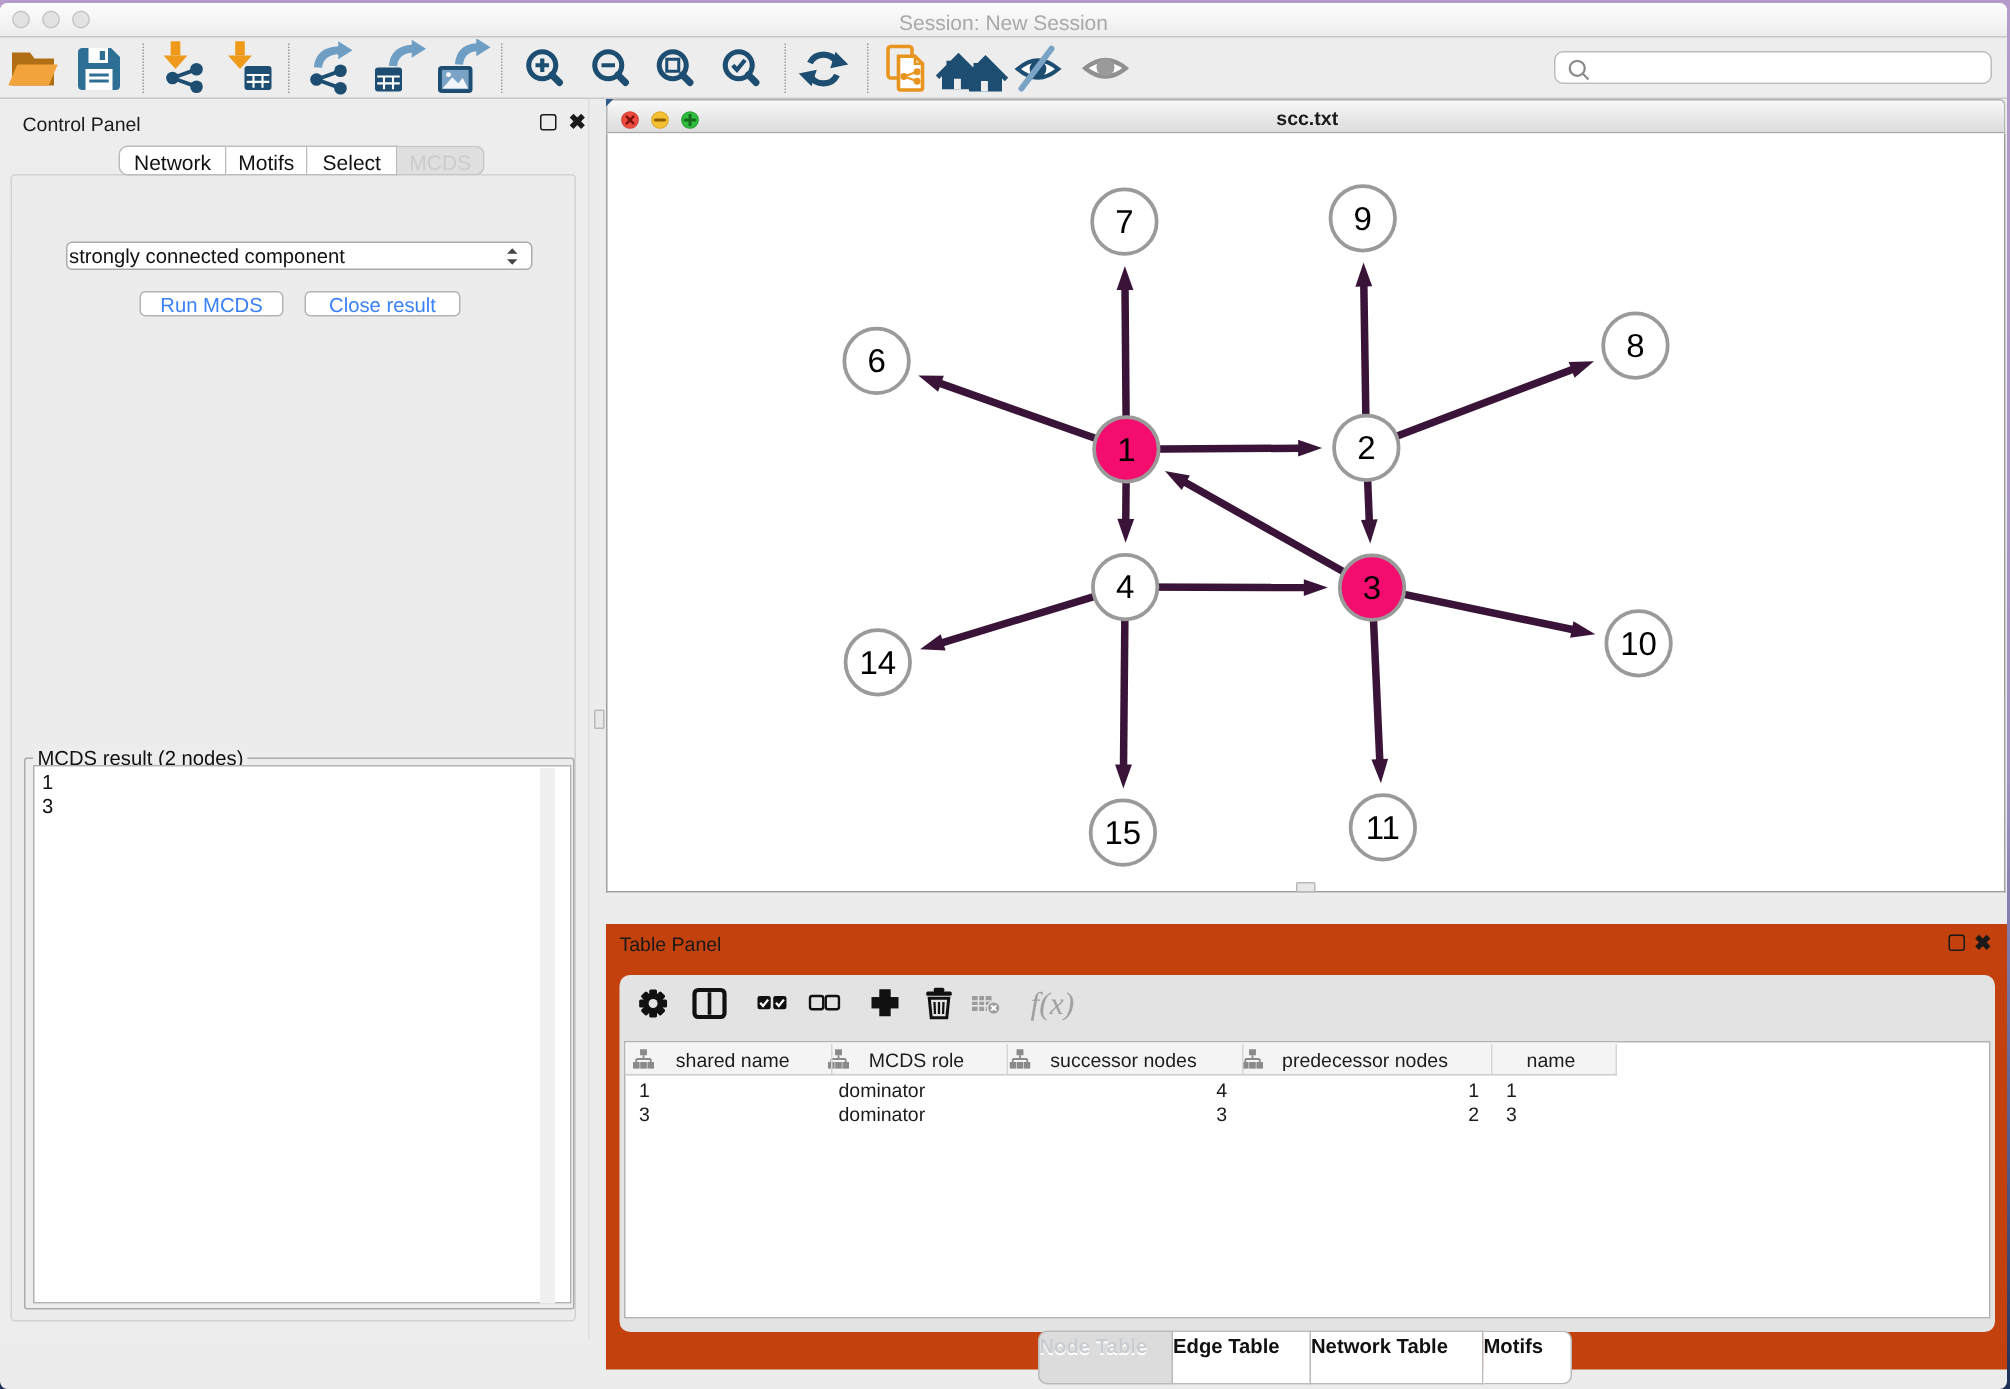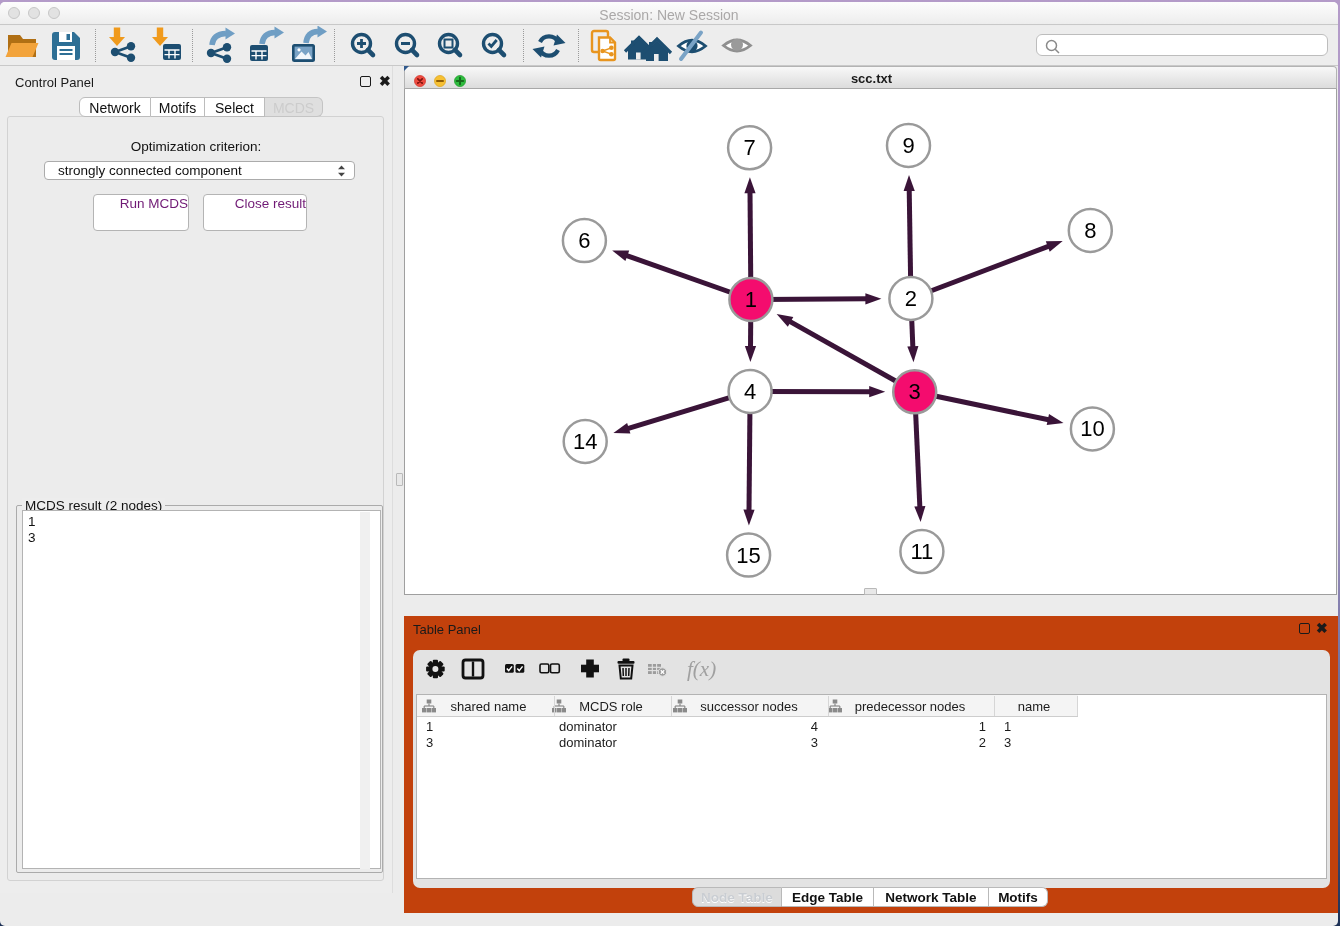--- a/index.html
+++ b/index.html
@@ -17,22 +17,22 @@
 
 #cpanel { position:absolute; left:0; top:64px; width:392px; height:827px; background:#ededed; }
 #cp-title { position:absolute; left:15px; top:9px; font-size:13px; color:#1a1a1a; }
 .pbox { position:absolute; width:11px; height:11px; border:1.5px solid #1a1a1a; border-radius:2px; }
 .px { position:absolute; font-size:14px; font-weight:bold; color:#1a1a1a; }
 #cp-tabs { position:absolute; left:79px; top:30.5px; height:20px; font-size:14px; }
 .tab { position:absolute; top:0; height:20px; background:#ffffff; border:1px solid #bcbcbc; color:#111; text-align:center; line-height:20px; }
 .tabsel { background:#dfdfdf; color:#cccccc; border-color:#c4c4c4; }
 #cp-content { position:absolute; left:7px; top:50px; width:377px; height:765px; border:1px solid #d2d2d2; border-radius:3px; background:#ececec; }
 #opt-label { position:absolute; left:0; top:73px; width:392px; text-align:center; font-size:13.5px; color:#111; }
-#dropdown { position:absolute; left:44px; top:95px; width:311px; height:19px; background:#ffffff; border:1px solid #ababab; border-radius:4px; font-size:13.5px; color:#111; line-height:17px; padding-left:13px; }
-.btn { position:absolute; height:37px; background:#ffffff; border:1px solid #b4b4b4; border-radius:4px; font-size:13.5px; color:#701a75; text-align:right; line-height:17px; }
+#dropdown { position:absolute; left:44px; top:95px; width:311px; height:19px; background:#ffffff; border:1px solid #ababab; border-radius:4px; font-size:13.5px; color:#111; line-height:17px; padding-left:1px; }
+.btn { position:absolute; height:17px; background:#ffffff; border:1px solid #b4b4b4; border-radius:4px; font-size:13.5px; color:#3b82f6; text-align:center; line-height:17px; }
 #groupbox { position:absolute; left:16px; top:439px; width:367px; height:368px; border:1px solid #ababab; border-radius:2px;text-decoration:underline; }
 #grouplabel { position:absolute; left:5px; top:-8px; background:#ededed; padding:0 3px; font-size:13.5px; color:#111; }
 #mcds-text { position:absolute; left:5px; top:4px; width:359px; height:359px; background:#ffffff; border:1px solid #b3b3b3; font-size:13.5px; color:#111; line-height:16px; padding:3px 0 0 5px; }
 #mcds-scroll { position:absolute; right:10px; top:1px; width:10px; height:357px; background:#f0f0f0; }
 
 #vsplit { position:absolute; left:392px; top:64px; width:12px; height:827px; background:#ececec; border-left:1px solid #dddddd; }
 #vhandle { position:absolute; left:396px; top:471px; width:7px; height:13px; background:#e8e8e8; border:1px solid #b9b9b9; border-radius:1px; }
 
 #netframe { position:absolute; left:404px; top:64px; width:933px; height:529px; }
 #net-titlebar { position:absolute; left:0; top:0; width:933px; height:23px; background:linear-gradient(180deg,#f8f8f8,#dcdcdc); border:1px solid #b3b3b3; border-bottom:1px solid #a8a8a8; border-radius:4px 4px 0 0; }
@@ -44,21 +44,21 @@
 #tpanel { position:absolute; left:404px; top:594px; width:934px; height:297px; background:#c2410c;margin-top:20px; }
 #tp-title { position:absolute; left:9px; top:6px; font-size:13px; color:#1a1a1a; }
 #tp-box { position:absolute; left:9px; top:34px; width:917px; height:238px; background:#e3e3e3; border-radius:7px; }
 #tp-table { position:absolute; left:3px; top:44px; width:911px; height:185px; background:#ffffff; border:1px solid #b3b3b3; }
 #thead { position:absolute; left:0; top:0; width:661px; height:22px; background:#f4f4f4; border-bottom:1px solid #cdcdcd; font-size:13px; color:#1c1c1c; }
 .hsep { position:absolute; top:1px; height:20px; width:1px; background:#d6d6d6; }
 .hcell { position:absolute; top:4px; text-align:center; }
 .trow { position:absolute; font-size:13px; color:#1c1c1c; height:16px; line-height:16px; }
 .tcell { position:absolute; }
 #tp-tabs { position:absolute; left:288px; top:271px; height:20px; font-size:13.5px; font-weight:bold; }
-.btab { position:absolute; top:0; height:20px; background:#ffffff; border:1px solid #b9b9b9; color:#111; text-align:center; line-height:19px; }
+.btab { position:absolute; top:0; height:36px; background:#ffffff; border:1px solid #b9b9b9; color:#111; text-align:left; line-height:19px; }
 .btabsel { background:#dcdcdc; color:#c9cdd2; text-shadow:0 1px 0 #ffffff; }
 
 #statusbar { position:absolute; left:0; top:889px; width:1338px; height:35px; background:#ededed; border-top:1px solid #c9c9c9; }
 #listbtn { position:absolute; left:10px; top:6px; width:29px; height:22px; background:#fafafa; border:1px solid #9f9f9f; }
 #membtn { position:absolute; left:1254px; top:6px; width:74px; height:23px; background:#f7f7f7; border:1px solid #a8a8a8; font-size:12.5px; color:#111; }
 </style>
 </head>
 <body>
 <div id="win">
   <div id="titlebar">
@@ -166,21 +166,20 @@
     <div id="cp-title">Control Panel</div>
     <div class="pbox" style="left:360px; top:10px;"></div>
     <div class="px" style="left:379px; top:7px;">✖</div>
     <div id="cp-content"></div>
     <div id="cp-tabs">
       <div class="tab" style="left:0px; width:72px; border-radius:6px 0 0 6px;">Network</div>
       <div class="tab" style="left:72px; width:54px; border-left:none;">Motifs</div>
       <div class="tab" style="left:126px; width:60px; border-left:none;">Select</div>
       <div class="tab tabsel" style="left:186px; width:58px; border-left:none; border-radius:0 6px 6px 0;">MCDS</div>
     </div>
-    <div id="opt-label">Optimization criterion:</div>
     <div id="dropdown">strongly connected component
       <svg width="11" height="14" style="position:absolute;right:7px;top:2px;" viewBox="0 0 11 14">
           <path d="M2 5.2 L5.5 1.5 L9 5.2 Z" fill="#444"></path>
           <path d="M2 8.8 L5.5 12.5 L9 8.8 Z" fill="#444"></path>
         </svg>
     </div>
     <div class="btn" style="left:93px; top:128px; width:96px;">Run MCDS</div>
     <div class="btn" style="left:203px; top:128px; width:104px;">Close result</div>
     <div id="groupbox">
       <div id="grouplabel">MCDS result (2 nodes)</div>

